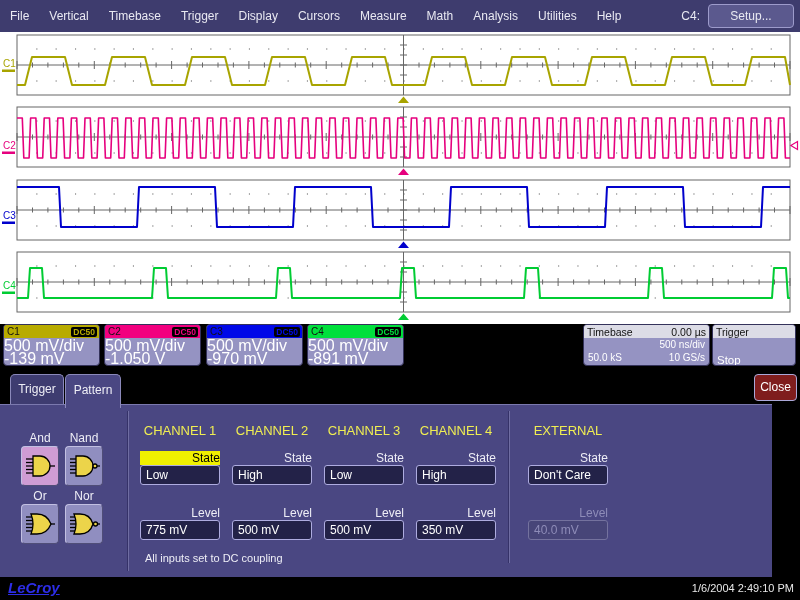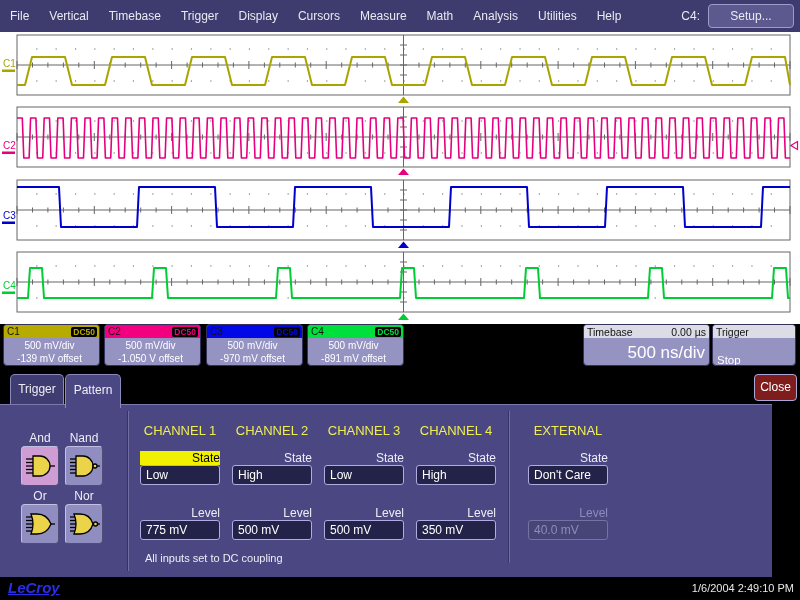--- a/index.html
+++ b/index.html
@@ -16,27 +16,27 @@
   
   .wave-area{position:absolute;top:32px;left:0;width:800px;height:292px;background:#ffffff;}
   
   .desc-strip{position:absolute;top:324px;left:0;width:800px;height:44px;background:#000;}
   .ch-box{position:absolute;top:0;width:97px;height:42px;background:#9593c2;border-radius:4px;
           overflow:hidden;border:1px solid #34325a;box-sizing:border-box;}
   .ch-head{height:13px;display:flex;justify-content:space-between;align-items:center;
            padding:0 2px 0 3px;font-size:10px;color:#111;}
   .ch-coupling{background:#000;border-radius:2px;font-size:8.5px;font-weight:bold;
                padding:0 2px;line-height:10px;}
-  .ch-body{text-align:center;color:#fff;font-size:10px;line-height:13px;padding:1px 4px 0 0;}
+  .ch-body{text-align:left;color:#fff;font-size:16px;line-height:13px;padding:1px 4px 0 0;}
   .tb-box{position:absolute;top:0;width:127px;height:42px;background:#9593c2;border-radius:4px;
           overflow:hidden;border:1px solid #34325a;box-sizing:border-box;left:583px;}
   .trg-box{left:712px;width:84px;}
   .tb-head{height:13px;background:#dcdce6;color:#111;font-size:10.5px;display:flex;
            justify-content:space-between;padding:0 3px;align-items:center;}
-  .tb-line{color:#fff;font-size:17px;line-height:13px;padding:8px 4px;display:flex;justify-content:space-between;text-align:center;}
+  .tb-line{color:#fff;font-size:10px;line-height:13px;padding:0 4px;display:flex;justify-content:space-between;text-align:center;}
   .tb-line.right{justify-content:flex-end;}
   .trg-line{color:#fff;font-size:11.5px;line-height:13px;padding:16px 4px;}
   
   .dialog{position:absolute;top:366px;left:0;width:800px;height:211px;}
   .tab{position:absolute;top:8px;height:30px;background:#3e3c70;border:1px solid #8b89ba;
        border-bottom:none;border-radius:5px 5px 0 0;color:#eeeef6;font-size:12px;
        text-align:center;line-height:28px;box-sizing:border-box;}
   .tab.trigger{left:10px;width:54px;}
   .tab.pattern{left:65px;width:56px;height:34px;background:#4a4782;z-index:3;line-height:30px;}
   .close-btn{position:absolute;top:8px;right:3px;width:43px;height:27px;background:#7f1d1d;

